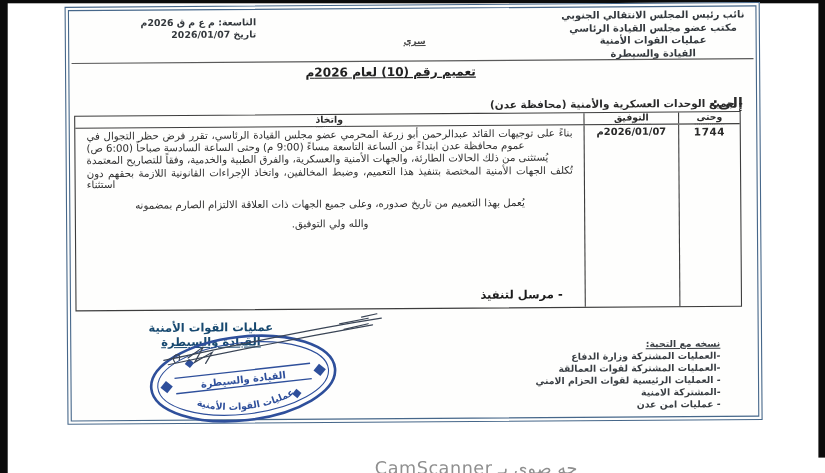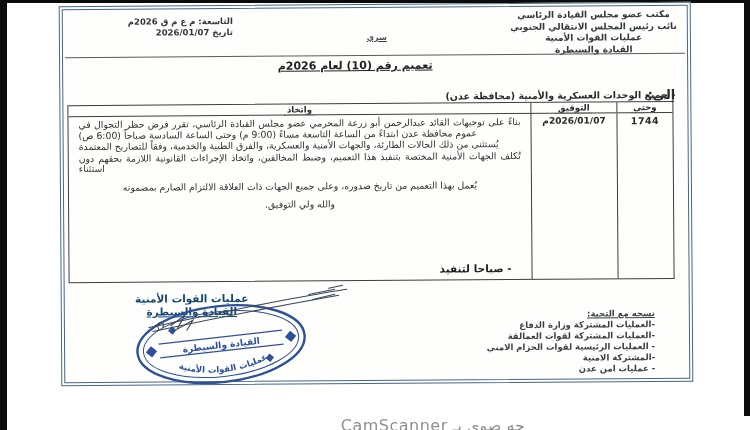--- a/index.html
+++ b/index.html
@@ -109,22 +109,22 @@
 </head>
 <body>
 
 <div class="bar bar-top"></div>
 <div class="bar bar-left"></div>
 <div class="bar bar-right"></div>
 
 <div class="page">
 
   <div class="letterhead-right">
+    <div>نائب رئيس المجلس الانتقالي الجنوبي</div>
     <div>مكتب عضو مجلس القيادة الرئاسي</div>
-    <div>نائب رئيس المجلس الانتقالي الجنوبي</div>
     <div>عمليات القوات الأمنية</div>
     <div>القيادة والسيطرة</div>
   </div>
 
   <div class="letterhead-left">
     <div>التاسعة: م ع م ق 2026م</div>
     <div>تاريخ 2026/01/07</div>
   </div>
 
   <div class="classification">سري</div>
@@ -142,21 +142,21 @@
     </div>
     <div class="tbody">
       <div class="col-time td-time">1744</div>
       <div class="col-date td-date">2026/01/07م</div>
       <div class="col-content td-content">
         <p>بناءً على توجيهات القائد عبدالرحمن أبو زرعة المحرمي عضو مجلس القيادة الرئاسي، تقرر فرض حظر التجوال في عموم محافظة عدن ابتداءً من الساعة التاسعة مساءً (9:00 م) وحتى الساعة السادسة صباحاً (6:00 ص)</p>
         <p>يُستثنى من ذلك الحالات الطارئة، والجهات الأمنية والعسكرية، والفرق الطبية والخدمية، وفقاً للتصاريح المعتمدة</p>
         <p>تُكلف الجهات الأمنية المختصة بتنفيذ هذا التعميم، وضبط المخالفين، واتخاذ الإجراءات القانونية اللازمة بحقهم دون استثناء</p>
         <p class="p-effect">يُعمل بهذا التعميم من تاريخ صدوره، وعلى جميع الجهات ذات العلاقة الالتزام الصارم بمضمونه</p>
         <div class="closing">والله ولي التوفيق.</div>
-        <div class="dispatch">- صباحا لتنفيذ</div>
+        <div class="dispatch">- مرسل لتنفيذ</div>
       </div>
     </div>
   </div>
 
   <div class="distribution">
     <div class="dist-head">نسخه مع التحية:</div>
     <div>-العمليات المشتركة وزارة الدفاع</div>
     <div>-العمليات المشتركة لقوات العمالقة</div>
     <div>- العمليات الرئيسية لقوات الحزام الامني</div>
     <div>-المشتركة الامنية</div>

